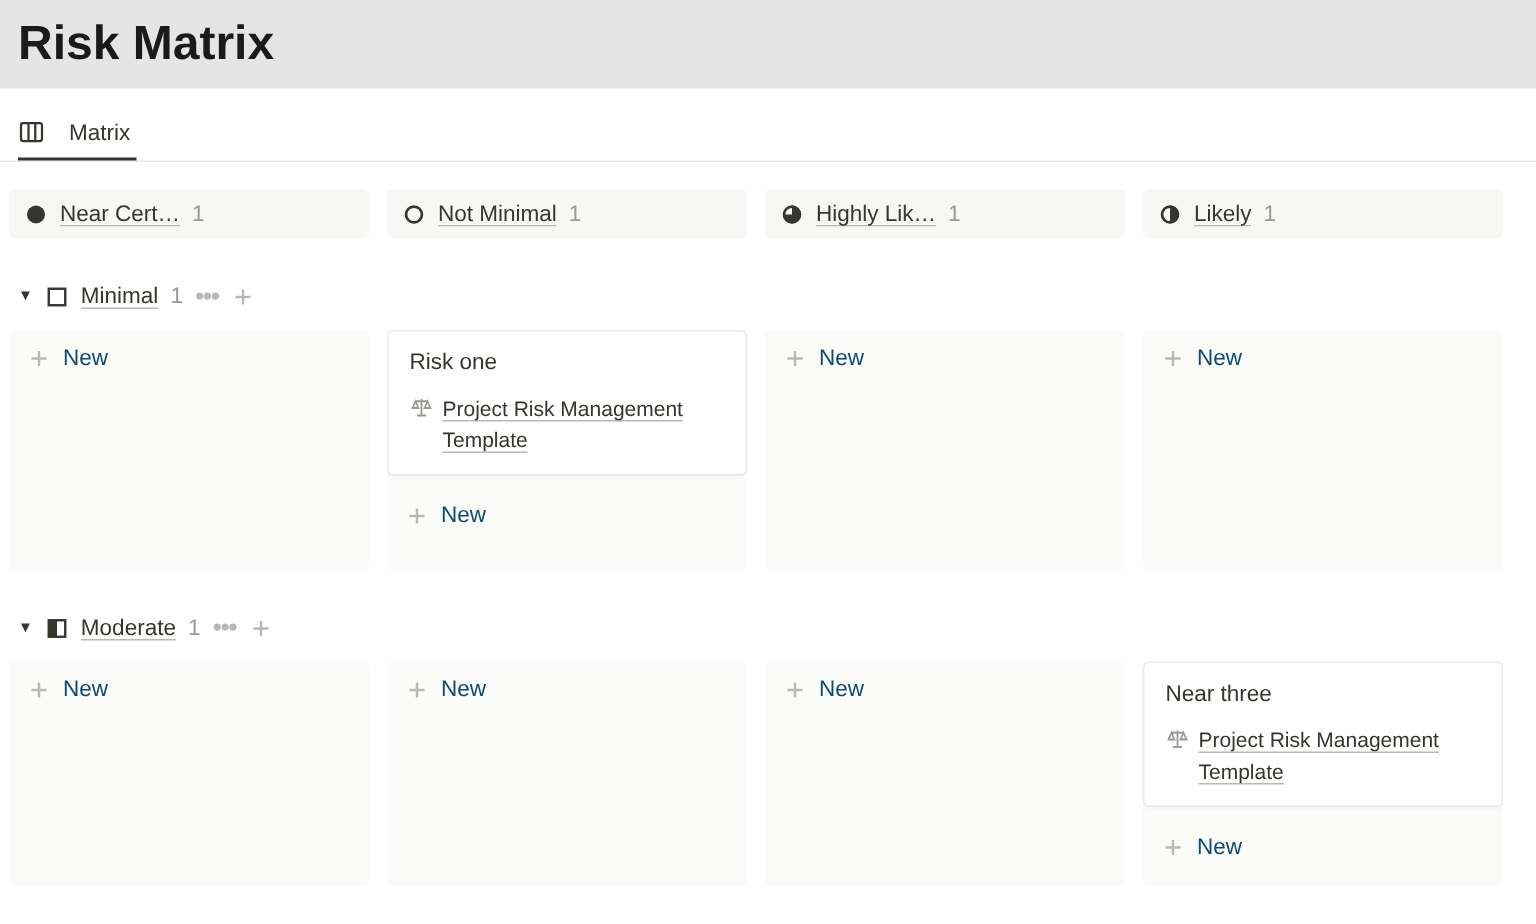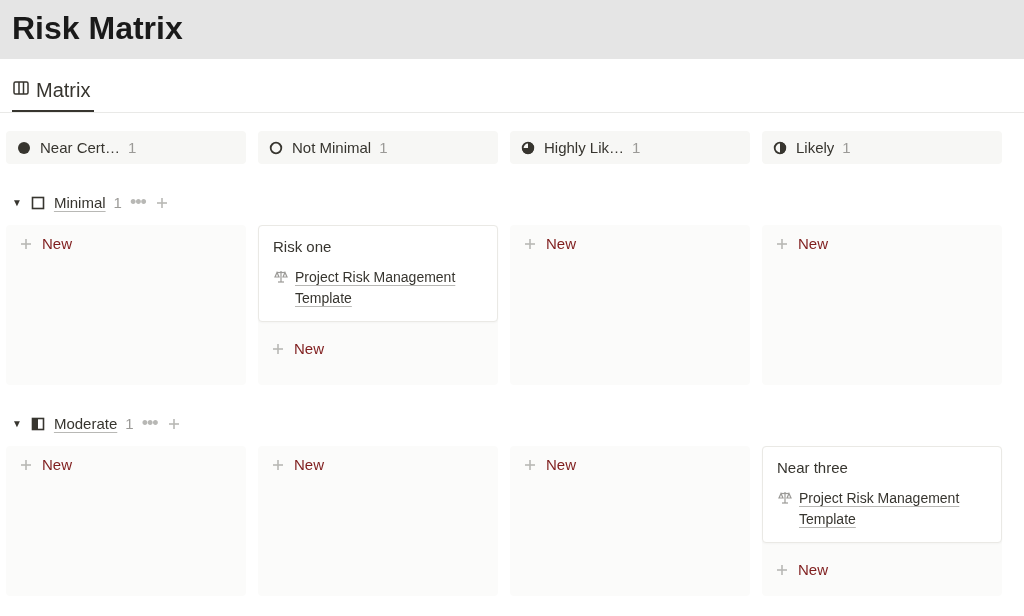--- a/index.html
+++ b/index.html
@@ -2,21 +2,21 @@
 <html><head>
   <meta charset="utf-8">
   <style>
     * { margin: 0; padding: 0; box-sizing: border-box; font-family: -apple-system, BlinkMacSystemFont, "Segoe UI", Helvetica, Arial, sans-serif; }
     body { background: #ffffff; color: #37352f; width: 1024px; height: 616px; overflow: hidden; }
     
     .header { background: #e5e5e5; padding: 10px 12px 12px 12px; }
     .page-title { font-size: 32px; font-weight: 700; color: #1a1a1a; }
     
     .tabs-row { display: flex; padding: 14px 12px 0 12px; border-bottom: 1px solid #e9e9e7; }
-    .tab { display: flex; align-items: flex-start; gap: 6px; padding: 6px 4px 8px 0; border-bottom: 2px solid #37352f; font-size: 20px; font-weight: 500; cursor: pointer; }
+    .tab { display: flex; align-items: center; gap: 16px; padding: 6px 4px 8px 0; border-bottom: 2px solid #37352f; font-size: 15px; font-weight: 500; cursor: pointer; }
     .tab-icon { display: inline-flex; }
     
     .board { padding: 18px 6px 0 6px; }
     
     .columns-header { display: flex; gap: 12px; }
     .col { width: 240px; flex-shrink: 0; }
     .col-header { background: #f7f7f5; border-radius: 4px; padding: 8px 10px; display: flex; align-items: center; gap: 8px; font-size: 15px; }
     .col-title { font-weight: 500; color: #37352f; text-decoration: underline; text-decoration-color: #b8b8b5; text-underline-offset: 3px; white-space: nowrap; overflow: hidden; text-overflow: ellipsis; max-width: 140px; }
     .col-count { color: #9b9a97; font-weight: 400; }
     .probability-icon { display: inline-flex; flex-shrink: 0; }
@@ -25,21 +25,21 @@
     .collapse-triangle { font-size: 10px; color: #37352f; cursor: pointer; }
     .severity-icon { display: inline-flex; }
     .group-title { font-weight: 500; text-decoration: underline; text-decoration-color: #b8b8b5; text-underline-offset: 3px; }
     .group-count { color: #9b9a97; font-weight: 400; }
     .more-dots { color: #b8b8b5; font-size: 18px; cursor: pointer; letter-spacing: -1px; }
     .group-plus { color: #b8b8b5; cursor: pointer; display: inline-flex; }
     
     .group-columns { display: flex; gap: 12px; }
     .cell { width: 240px; flex-shrink: 0; background: #fbfbfa; border-radius: 4px; }
     
-    .new-btn { display: flex; align-items: center; gap: 8px; padding: 10px 12px; color: #7f1d1d; font-size: 15px; cursor: pointer; }
+    .new-btn { display: flex; align-items: center; gap: 8px; padding: 10px 12px; color: #0c4a6e; font-size: 15px; cursor: pointer; }
     .new-btn .plus { display: inline-flex; }
     
     .card { background: #ffffff; border: 1px solid #eae9e5; border-radius: 4px; box-shadow: 0 1px 2px rgba(0,0,0,0.03); padding: 12px 14px; margin: 0 0 8px 0; cursor: pointer; }
     .card-title { font-size: 15px; font-weight: 400; margin-bottom: 12px; }
     .card-link { display: flex; align-items: flex-start; gap: 6px; font-size: 14px; color: #37352f; }
     .card-link-text { text-decoration: underline; text-decoration-color: #b8b8b5; text-underline-offset: 3px; line-height: 1.5; }
     .scales-icon { display: inline-flex; color: #9b9a97; margin-top: 2px; flex-shrink: 0; }
     
     .tall-cell { min-height: 160px; }
     .med-cell { min-height: 150px; }

